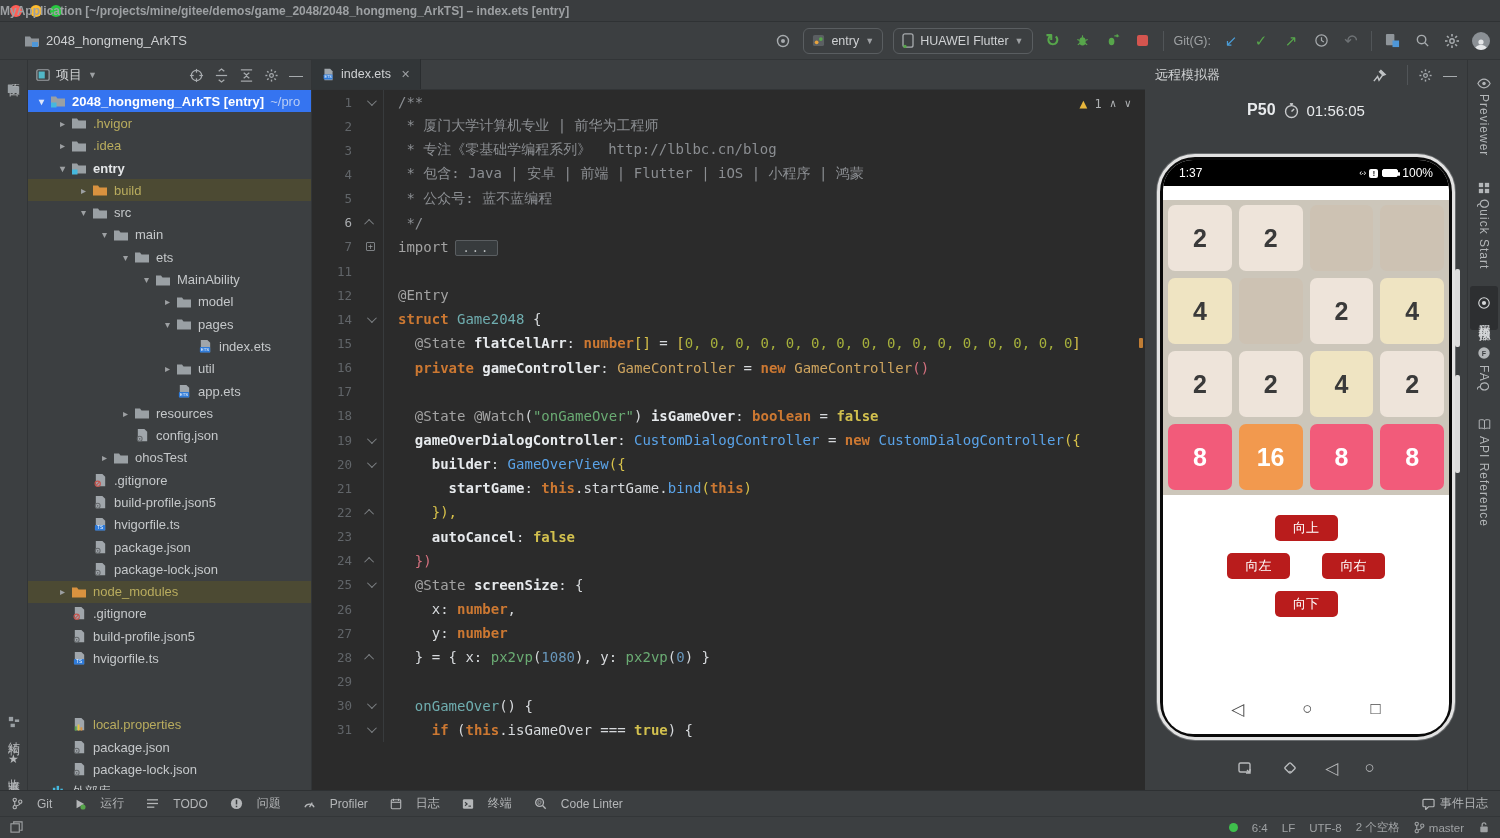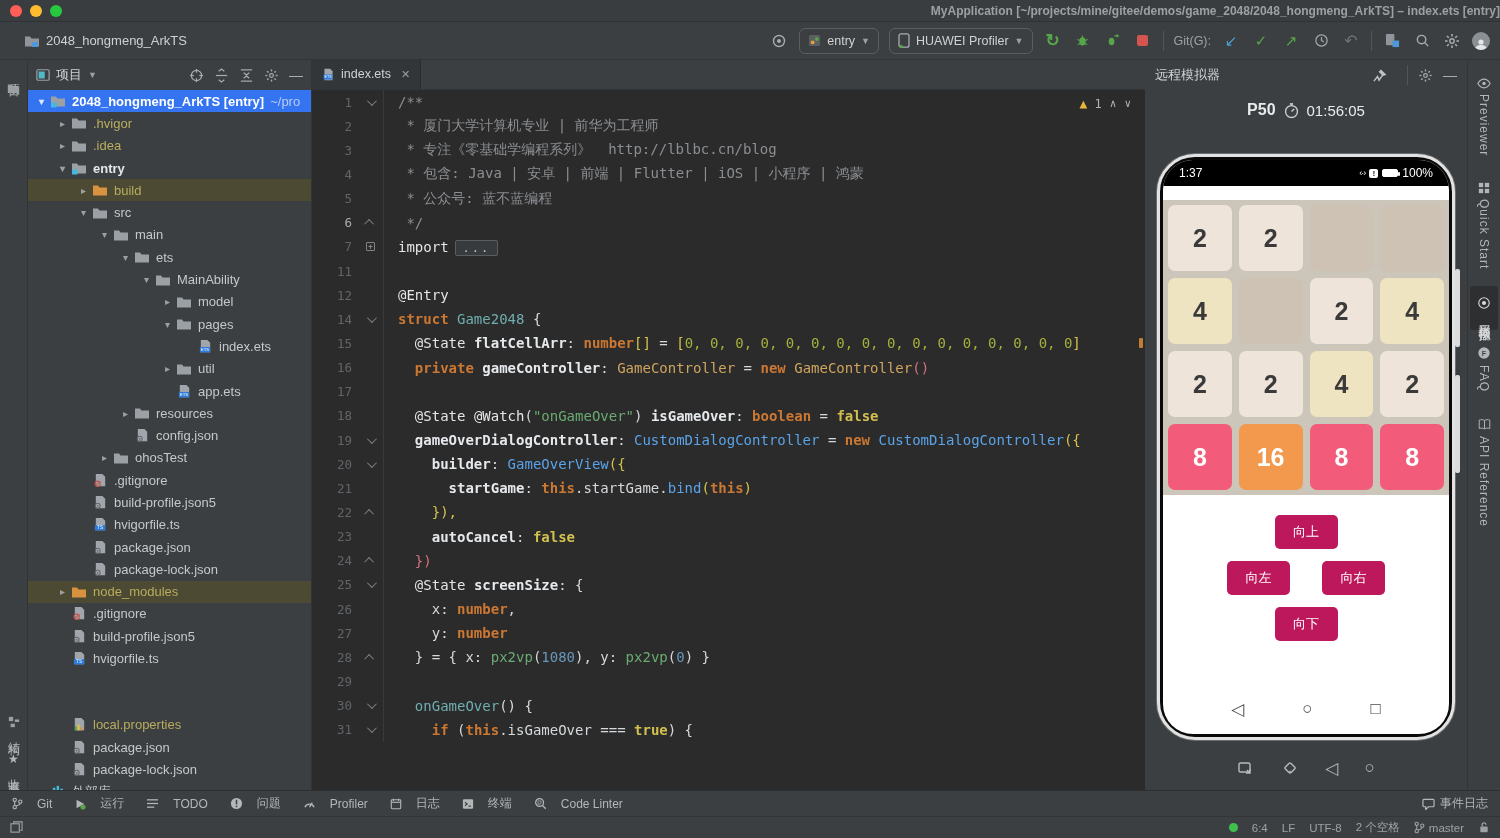--- a/index.html
+++ b/index.html
@@ -5,21 +5,21 @@
   * { margin:0; padding:0; box-sizing:border-box; }
   html,body { width:1500px; height:838px; background:#3c3f41; overflow:hidden;
               font-family:"Liberation Sans", sans-serif; }
   .app { width:1500px; height:838px; display:flex; flex-direction:column; background:#3c3f41; }
 
   
   .titlebar { height:22px; background:#3a3d3f; display:flex; align-items:center; position:relative;
               border-bottom:1px solid #2f3234; flex:0 0 22px;}
   .traffic { display:flex; gap:8px; margin-left:10px; }
   .tl-dot { width:12px; height:12px; border-radius:50%; }
-  .win-title { position:absolute; left:0; right:0; text-align:right; font-size:12px; font-weight:bold; color:#9da0a3; }
+  .win-title { position:absolute; left:0; right:14px; text-align:left; font-size:12px; font-weight:bold; color:#9da0a3; }
 
   
   .toolbar { height:38px; flex:0 0 38px; display:flex; align-items:center; background:#3c3f41;
              border-bottom:1px solid #323537; padding:0 10px; }
   .proj-crumb { display:flex; align-items:center; gap:6px; color:#ced0d2; font-size:13px; margin-left:14px; }
   .toolbar-right { margin-left:auto; display:flex; align-items:center; gap:10px; }
   .tb-ic { width:20px; height:20px; display:flex; align-items:center; justify-content:center; color:#a7abae; font-size:15px; }
   .dd { display:flex; align-items:center; gap:6px; border:1px solid #5a5e61; border-radius:6px;
         height:26px; padding:0 8px; color:#cfd1d3; font-size:12.5px; }
   .caret { color:#9da0a3; font-size:9px; }
@@ -70,21 +70,21 @@
         font-family:"DejaVu Sans Mono", monospace; }
   .ln.cur { color:#a9acaf; }
   .gmark { width:26px; flex:0 0 26px; display:flex; align-items:center; justify-content:center; color:#7d8184;
            border-right:1px solid #383b3d; align-self:stretch; }
   .codetext { padding-left:14px; }
   .foldbox { width:9px; height:9px; border:1px solid #7d8184; border-radius:1px; font-size:8px; line-height:7px;
              text-align:center; color:#9da0a3; background:#2b2b2b; }
   .fchev { width:7px; height:7px; border-right:1.6px solid #7d8184; border-bottom:1.6px solid #7d8184; }
   .fchev.dn { transform:rotate(45deg) translateY(-2px); }
   .fchev.up { transform:rotate(-135deg) translateY(-2px); }
-  .c{color:#8b8e92} .k{color:#cc7832;font-weight:600} .a{color:#e5e5e5} .t{color:#cfa55f}
+  .c{color:#8b8e92} .k{color:#cc7832;font-weight:600} .a{color:#a3a3a3} .t{color:#cfa55f}
   .b{color:#5aa3e8} .tl{color:#6fadaf} .g{color:#6aab73} .n{color:#6897bb} .w{color:#d6d9dc}
   .wb{color:#e6e9ec;font-weight:600} .y{color:#d8c24a} .z{color:#a6b03c} .p{color:#d5717f}
   .bool{color:#d2c04e;font-weight:600}
   .fold-badge { background:#373b3d; border:1px solid #5a5e61; border-radius:2px; color:#b9bcbe;
                 padding:0 7px; margin-left:6px; font-size:12px; letter-spacing:2px; }
   .inspect { position:absolute; top:6px; right:14px; display:flex; align-items:center; gap:8px;
              color:#afb2b4; font-size:12px; }
   .warn-tri { color:#e8b63c; font-size:13px; }
   .scroll-mark { position:absolute; right:2px; top:248px; width:4px; height:10px; background:#c07d34; border-radius:1px; }
 
@@ -109,21 +109,21 @@
   .batt:after { content:""; position:absolute; right:-3px; top:2px; width:2px; height:4px; background:#fff; border-radius:1px; }
   .vbadge { width:9px; height:9px; background:#fff; color:#000; border-radius:2px; font-size:7px; font-weight:bold;
             display:flex; align-items:center; justify-content:center; }
   .grid-gap { height:14px; }
   .game-grid { margin:0 0; background:#ccc6ba; padding:5px; display:grid;
                grid-template-columns:repeat(4,1fr); gap:7px; }
   .cell { height:66px; border-radius:7px; display:flex; align-items:center; justify-content:center;
           font-size:25px; font-weight:bold; font-family:"Liberation Sans", sans-serif; }
   .dir-pad { margin-top:20px; display:flex; flex-direction:column; align-items:center; gap:12px; }
   .dir-row { display:flex; gap:32px; }
-  .dir-btn { width:63px; height:34px; background:#be185d; color:#fff; border:none; border-radius:5px;
+  .dir-btn { width:63px; height:26px; background:#b91c1c; color:#fff; border:none; border-radius:5px;
              font-size:13px; display:flex; align-items:center; justify-content:center; }
   .pnav { position:absolute; bottom:14px; left:0; right:0; display:flex; justify-content:center; gap:58px;
           color:#4a4a4a; font-size:17px; }
   .emu-controls { height:44px; flex:0 0 44px; display:flex; align-items:center; justify-content:center; gap:26px;
                   color:#b8babc; font-size:17px; }
 
   
   .right-strip { width:32px; flex:0 0 32px; background:#3c3f41; display:flex; flex-direction:column;
                  align-items:center; padding-top:8px; gap:6px; }
   .rtab { display:flex; flex-direction:column; align-items:center; gap:5px; color:#b3b6b8; font-size:12px;
@@ -185,21 +185,21 @@
         <span>entry</span>
         <span class="caret">▼</span>
       </div>
       <div class="dd">
         <span>
           <svg width="12" height="15" viewBox="0 0 12 15">
               <rect x="1" y="0.8" width="10" height="13.4" rx="2" fill="none" stroke="#a7abae" stroke-width="1.3"></rect>
               <circle cx="3" cy="13.4" r="1.7" fill="#57a64b"></circle>
             </svg>
         </span>
-        <span>HUAWEI Profiler</span>
+        <span>HUAWEI Flutter</span>
         <span class="caret">▼</span>
       </div>
       <span class="tb-ic green" style="font-size:17px;font-weight:bold">↻</span>
       <span class="tb-ic">
         <svg width="15" height="15" viewBox="0 0 16 16">
             <ellipse cx="8" cy="9" rx="3.4" ry="4.4" fill="#57a64b"></ellipse>
             <line x1="8" y1="2.5" x2="8" y2="5" stroke="#57a64b" stroke-width="1.2"></line>
             <line x1="2.5" y1="7" x2="5" y2="8" stroke="#57a64b" stroke-width="1.2"></line>
             <line x1="13.5" y1="7" x2="11" y2="8" stroke="#57a64b" stroke-width="1.2"></line>
             <line x1="3" y1="12.5" x2="5.4" y2="11" stroke="#57a64b" stroke-width="1.2"></line>

